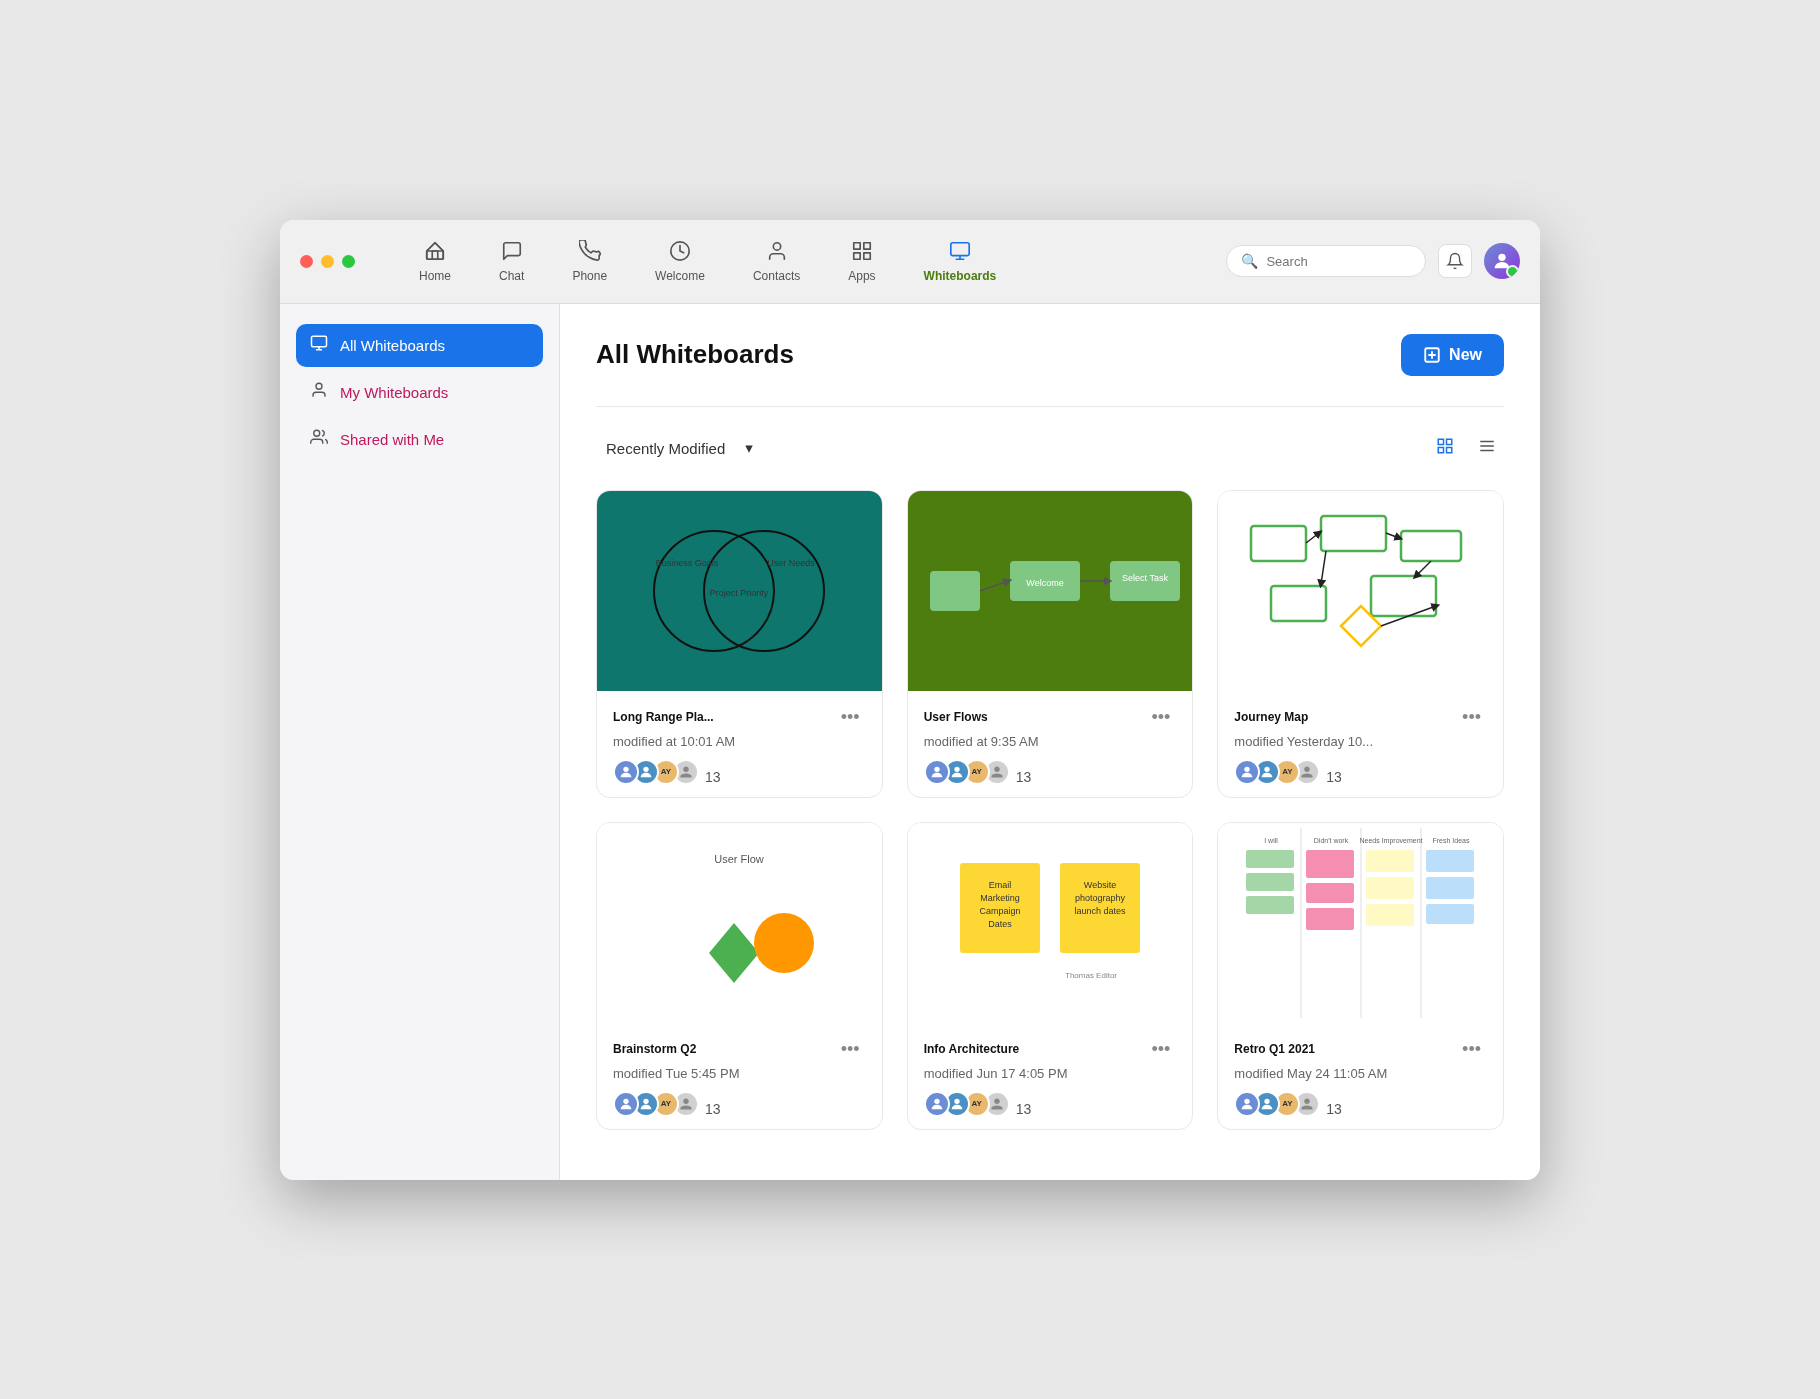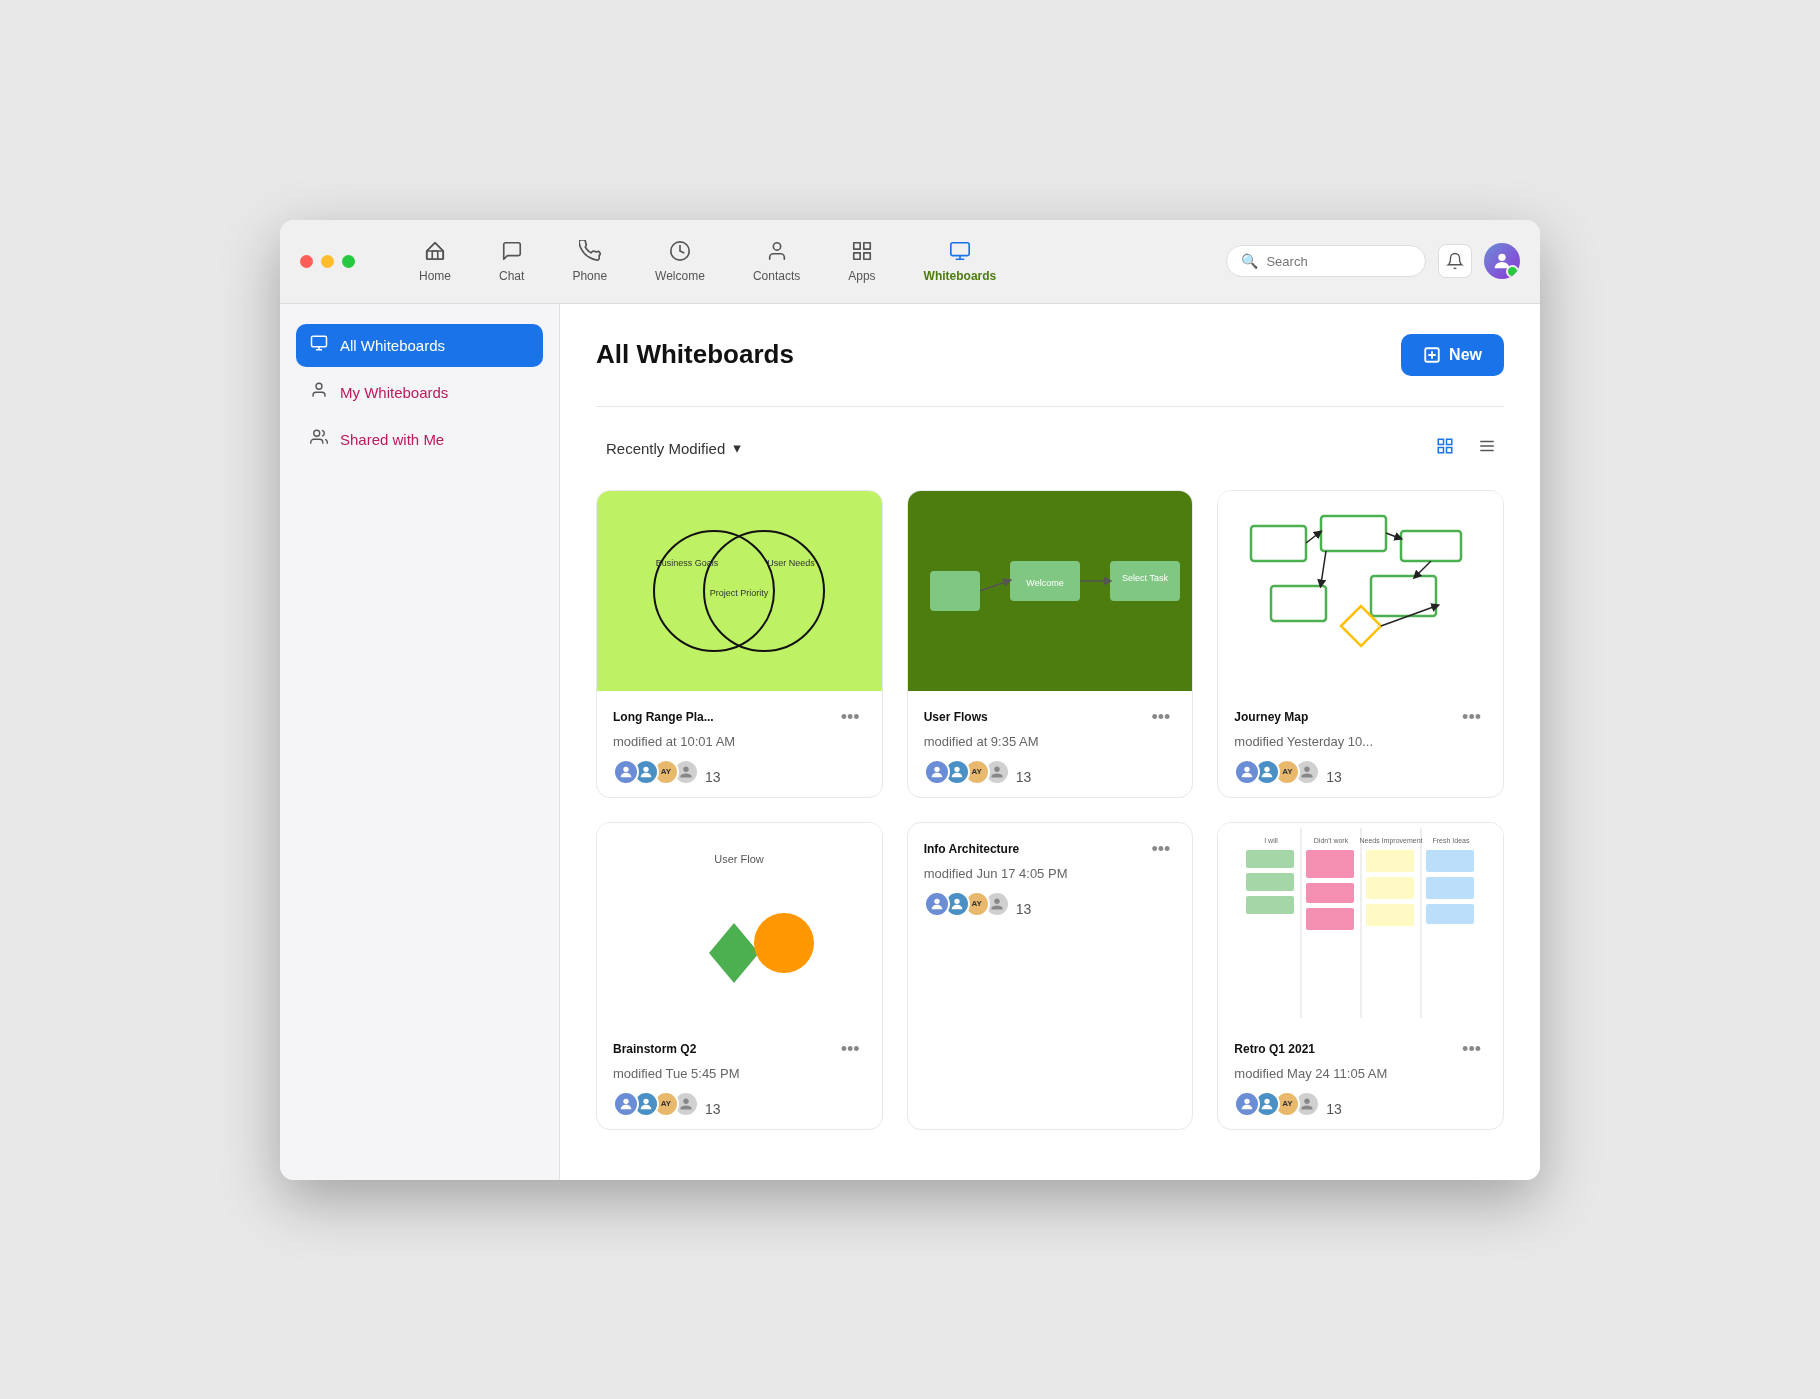--- a/index.html
+++ b/index.html
@@ -196,21 +196,21 @@
     .divider { height: 1px; background: #e8e8e8; margin-bottom: 24px; }
     .toolbar {
       display: flex;
       justify-content: space-between;
       align-items: center;
       margin-bottom: 24px;
     }
     .filter-btn {
       display: flex;
       align-items: center;
-      gap: 8px;
+      gap: 20px;
       background: none;
       border: none;
       font-size: 15px;
       color: #333;
       cursor: pointer;
       padding: 6px 10px;
       border-radius: 6px;
     }
     .view-btns {
       display: flex;
@@ -235,21 +235,21 @@
     .card {
       border: 1px solid #e8e8e8;
       border-radius: 14px;
       overflow: hidden;
       cursor: pointer;
       transition: box-shadow 0.2s;
       background: white;
     }
     .card-preview {
       height: 200px;
-      background: #bef264;
+      background: #0f766e;
       display: flex;
       align-items: center;
       justify-content: center;
       overflow: hidden;
       position: relative;
     }
     .card-info {
       padding: 14px 16px 12px;
     }
     .card-name-row {
@@ -651,20 +651,35 @@
                 <svg width="14" height="14" viewBox="0 0 24 24" fill="#888">
                     <path d="M12 12c2.7 0 4.8-2.1 4.8-4.8S14.7 2.4 12 2.4 7.2 4.5 7.2 7.2 9.3 12 12 12zm0 2.4c-3.2 0-9.6 1.6-9.6 4.8v2.4h19.2v-2.4c0-3.2-6.4-4.8-9.6-4.8z"></path>
                   </svg>
               </span>
               <span class="avatar-count">13</span>
             </div>
           </div>
         </div>
 
         <div class="card">
+          <div class="card-preview" style="background:#fff;">
+            <svg width="240" height="180" viewBox="0 0 240 180">
+
+              <rect x="30" y="30" width="80" height="90" rx="3" fill="#fdd835"></rect>
+              <text x="70" y="55" font-size="9" fill="#333" text-anchor="middle">Email</text>
+              <text x="70" y="68" font-size="9" fill="#333" text-anchor="middle">Marketing</text>
+              <text x="70" y="81" font-size="9" fill="#333" text-anchor="middle">Campaign</text>
+              <text x="70" y="94" font-size="9" fill="#333" text-anchor="middle">Dates</text>
+              <rect x="130" y="30" width="80" height="90" rx="3" fill="#fdd835"></rect>
+              <text x="170" y="55" font-size="9" fill="#333" text-anchor="middle">Website</text>
+              <text x="170" y="68" font-size="9" fill="#333" text-anchor="middle">photography</text>
+              <text x="170" y="81" font-size="9" fill="#333" text-anchor="middle">launch dates</text>
+              <text x="135" y="145" font-size="8" fill="#888">Thomas Editor</text>
+            </svg>
+          </div>
           <div class="card-info">
             <div class="card-name-row">
               <span class="card-name">Info Architecture</span>
               <span class="card-menu">•••</span>
             </div>
             <div class="card-modified">modified Jun 17 4:05 PM</div>
             <div class="card-avatars">
               <span class="avatar-small" style="background:#6b8dd6;z-index:4;">
                 <svg width="16" height="16" viewBox="0 0 24 24" fill="white">
                     <circle cx="12" cy="8" r="4"></circle>

